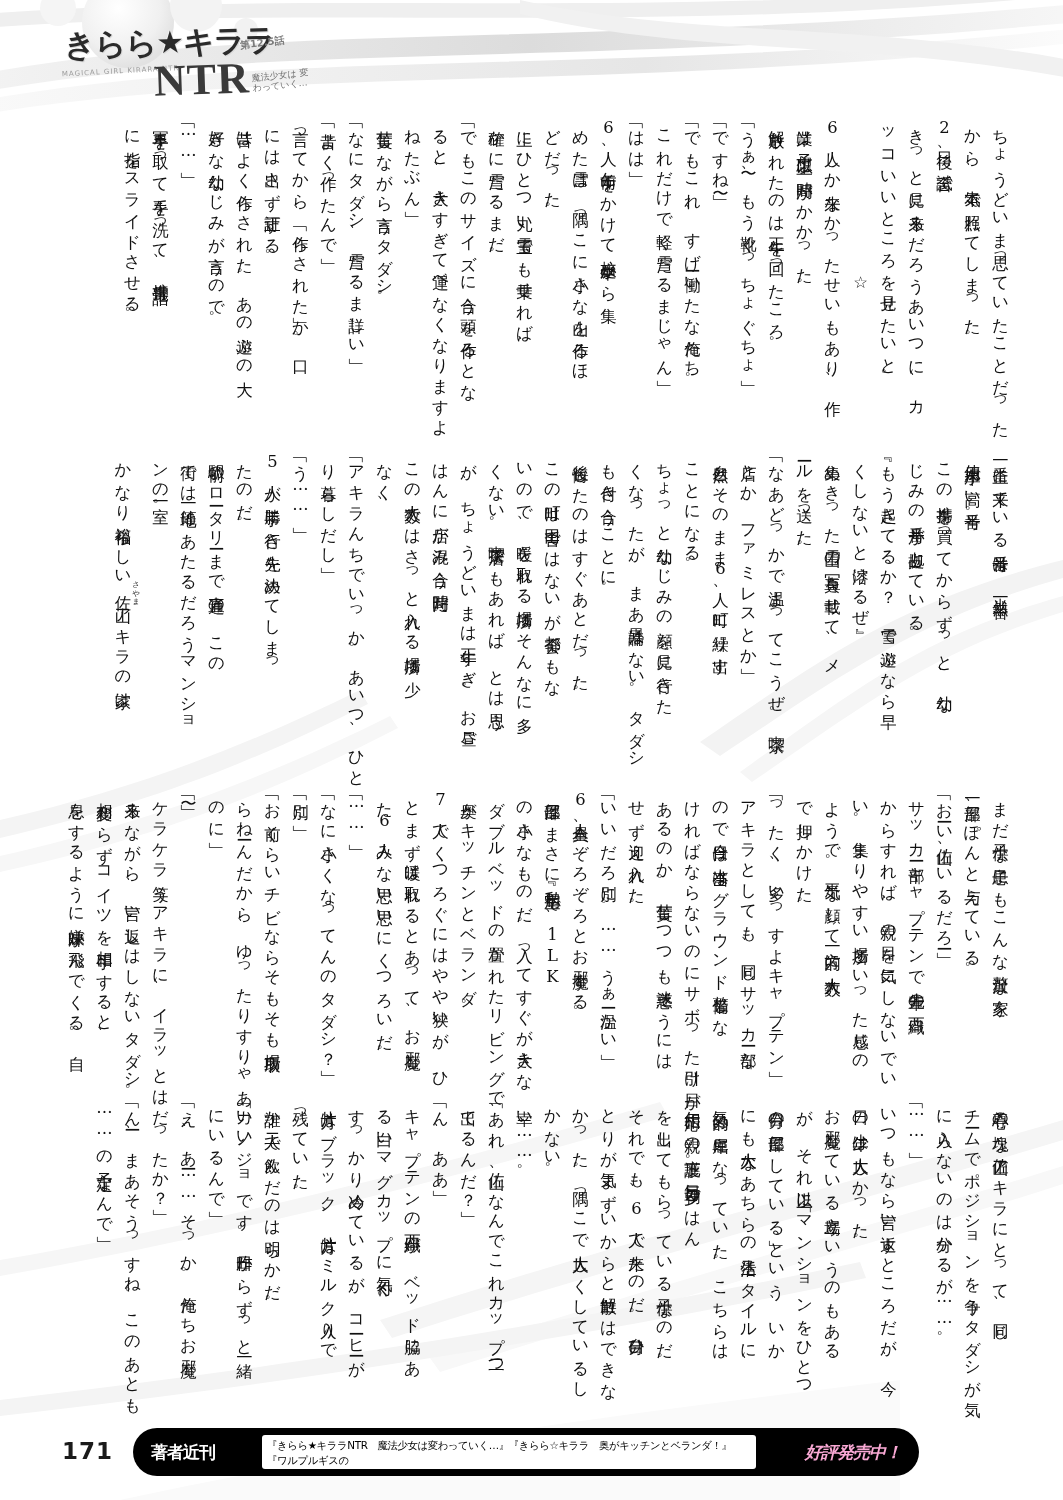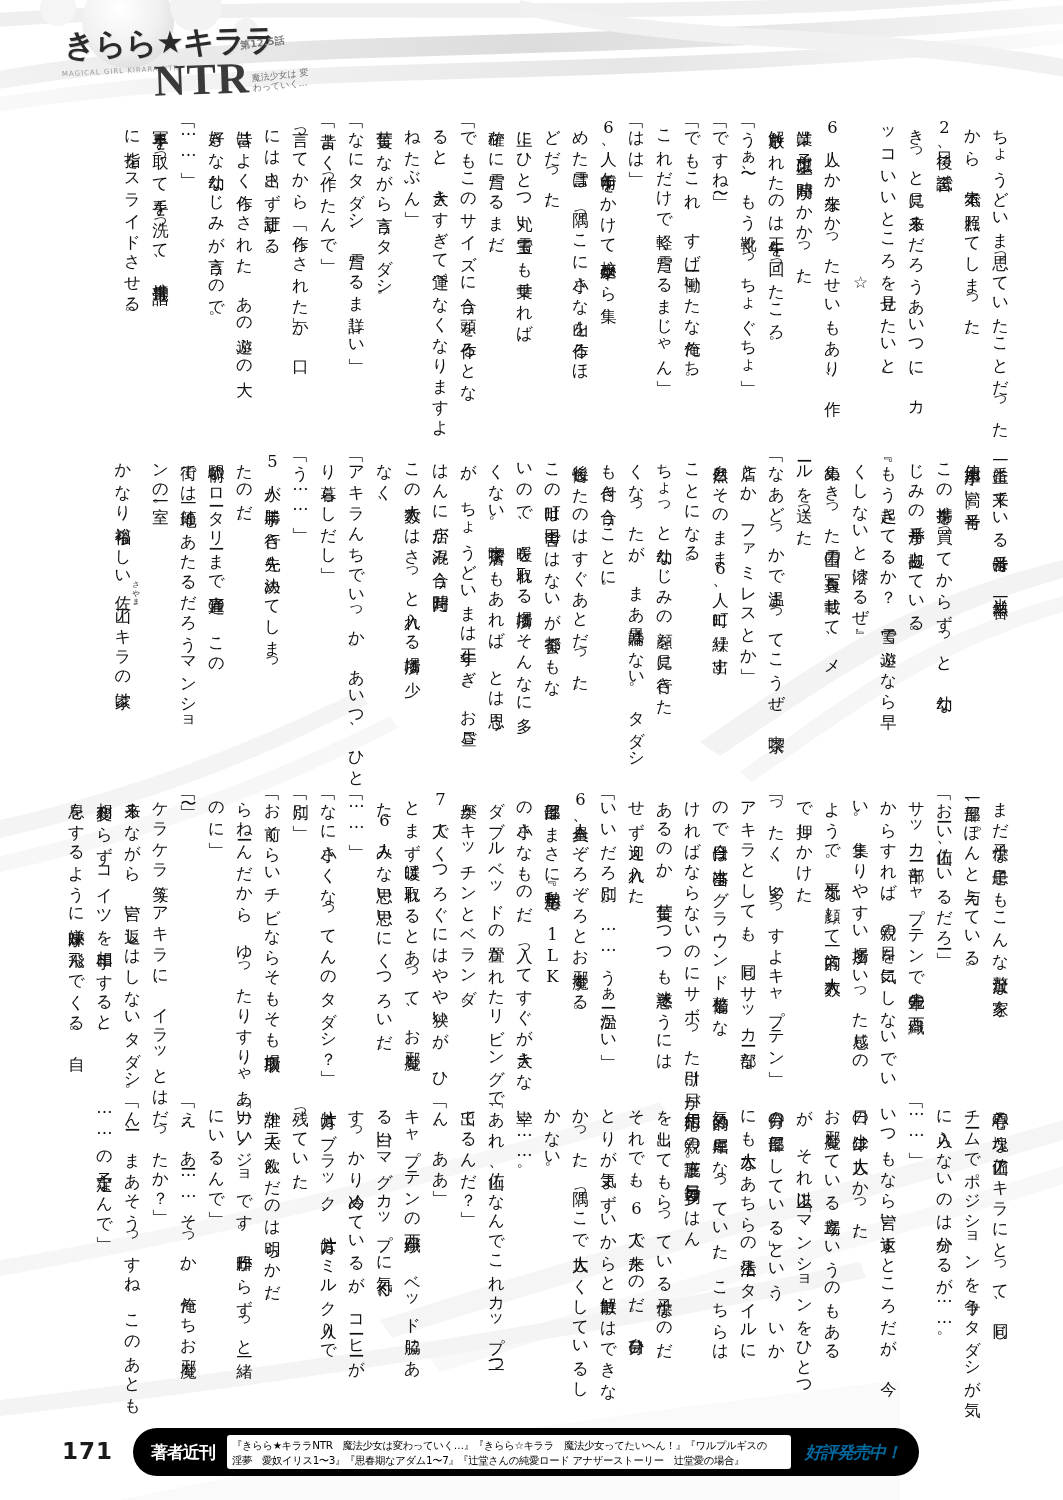--- a/index.html
+++ b/index.html
@@ -167,20 +167,21 @@
     left: 133px;
     top: 8px;
     width: 786px;
     height: 48px;
     background: #000000;
     border-radius: 24px;
     display: flex;
     align-items: center;
     padding: 0 6px;
     box-sizing: border-box;
+    gap: 35px;
   }
   .ad-label {
     flex: 0 0 auto;
     color: #ffffff;
     font-family: "DejaVu Sans", sans-serif;
     font-size: 17px;
     font-weight: bold;
     letter-spacing: -1px;
     padding: 0 8px 0 12px;
     white-space: nowrap;
@@ -195,21 +196,21 @@
     font-family: "DejaVu Sans", sans-serif;
     font-size: 10.4px;
     line-height: 15px;
     letter-spacing: -0.4px;
     height: 34px;
     box-sizing: border-box;
     overflow: hidden;
   }
   .ad-cta {
     flex: 0 0 auto;
-    color: #0369a1;
+    color: #f9a8d4;
     font-family: "DejaVu Sans", sans-serif;
     font-size: 17px;
     font-weight: bold;
     font-style: italic;
     letter-spacing: -1px;
     padding: 0 12px 0 10px;
     white-space: nowrap;
   }
 </style>
 </head>
@@ -411,20 +412,20 @@
       <div class="vcol">だったか？」</div>
       <div class="vcol">「んー、まあそうっすね。このあとも</div>
       <div class="vcol">……の予定なんで」</div>
     </div>
 
   <div class="footer">
     <div class="page-num">171</div>
     <div class="ad-bar">
       <div class="ad-label">著者近刊</div>
       <div class="ad-titles">
-        <div>『きらら★キララNTR　魔法少女は変わっていく…』『きらら☆キララ　魔法少女ってたいへん！』『ワルプルギスの</div>
+        <div>『きらら★キララNTR　魔法少女は変わっていく…』『きらら☆キララ　奥がキッチンとベランダ！』『ワルプルギスの</div>
         <div>淫夢　愛奴イリス1〜3』『思春期なアダム1〜7』『辻堂さんの純愛ロード アナザーストーリー　辻堂愛の場合』</div>
       </div>
       <div class="ad-cta">好評発売中！</div>
     </div>
   </div>
 
 </div>
 
 </body></html>

